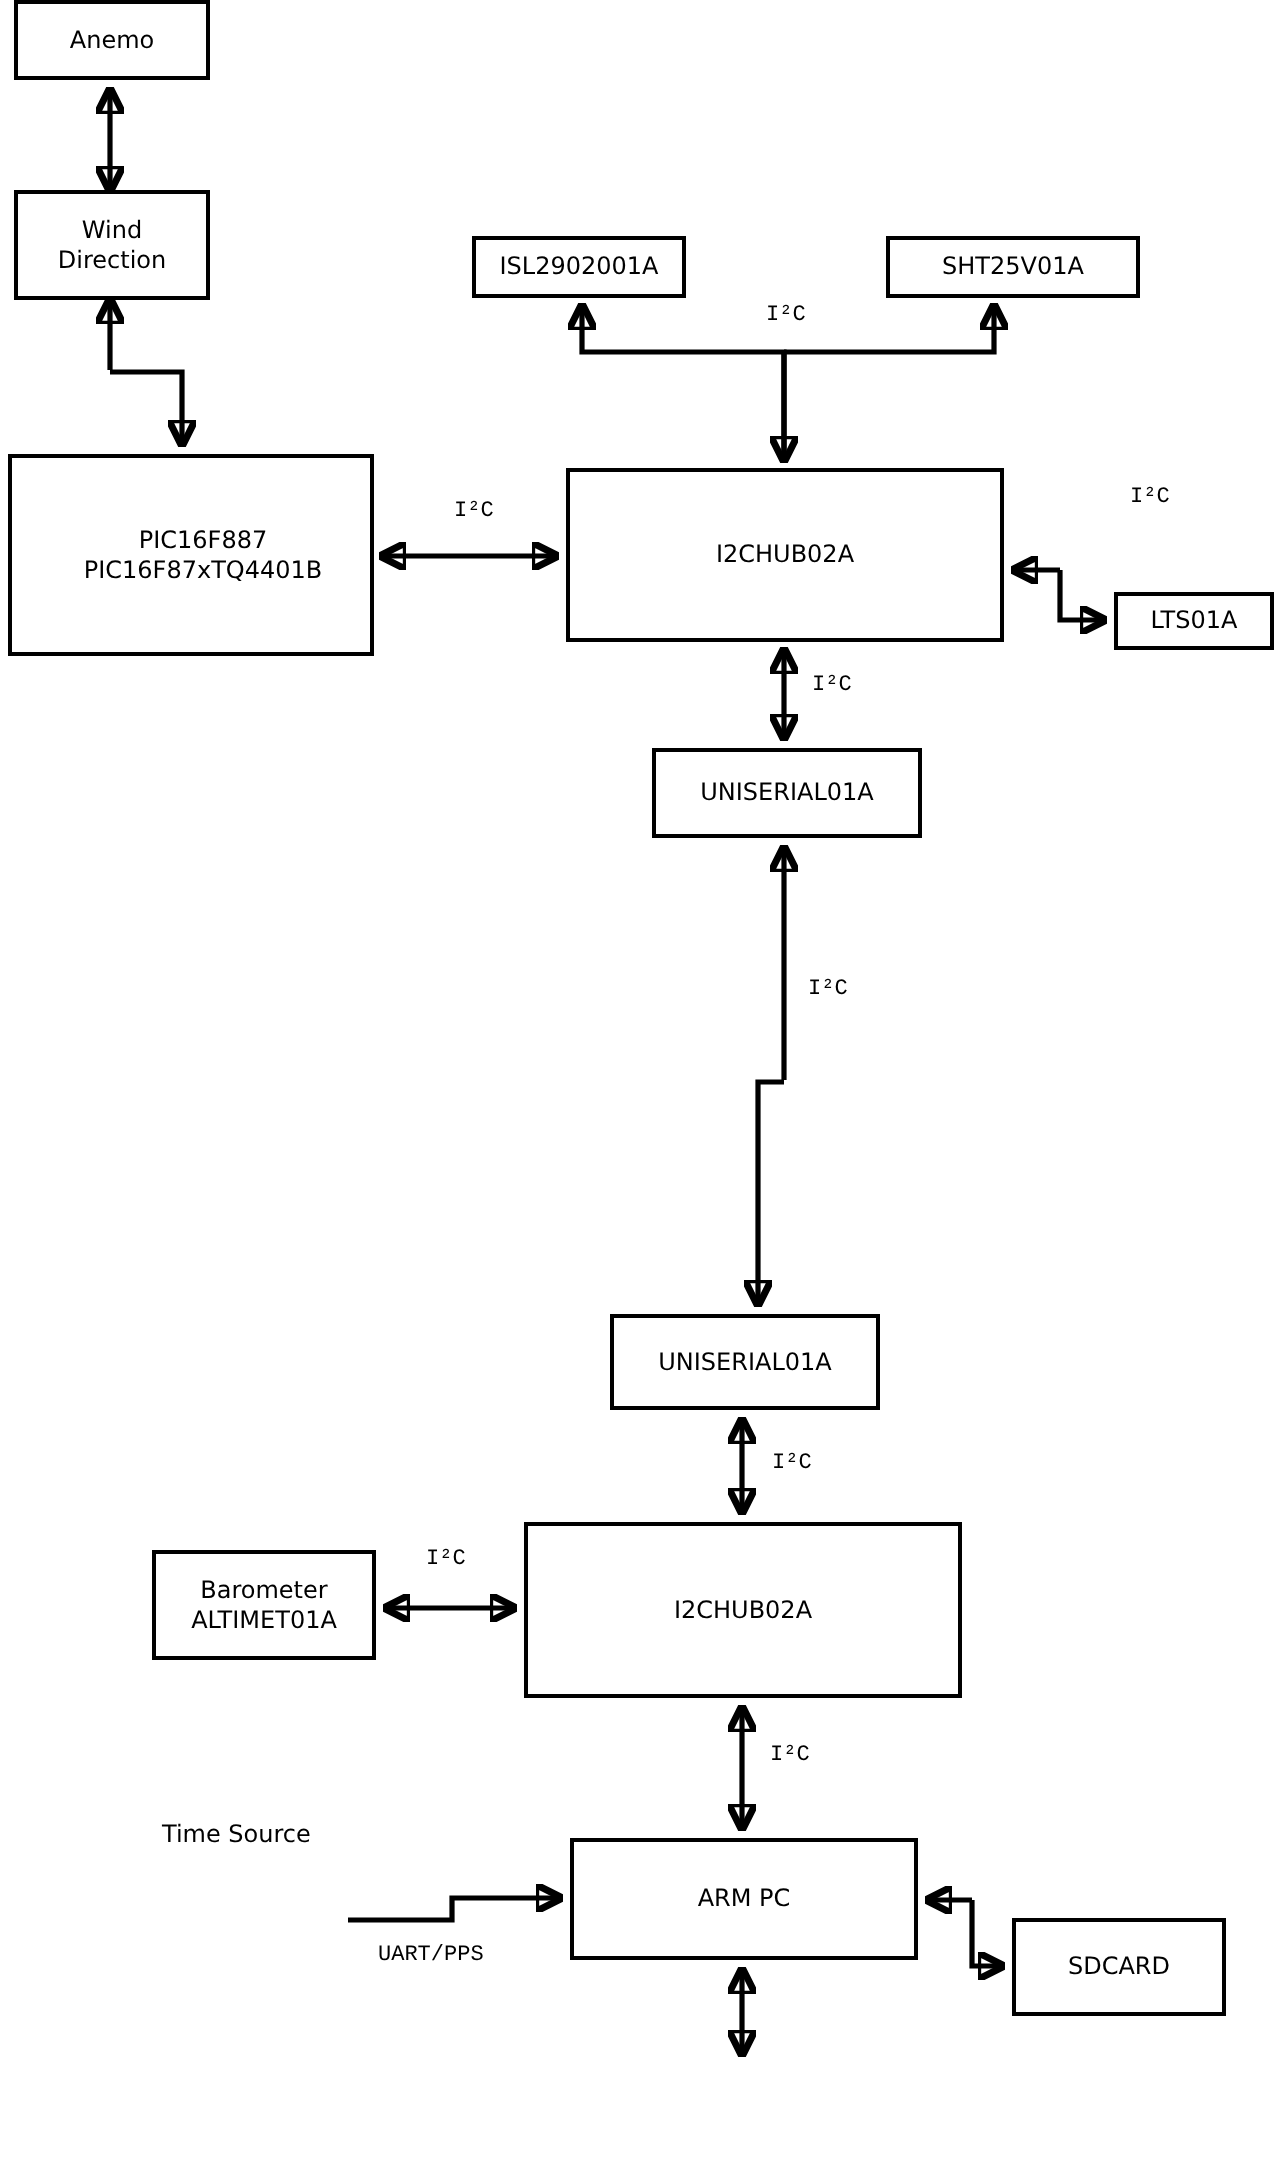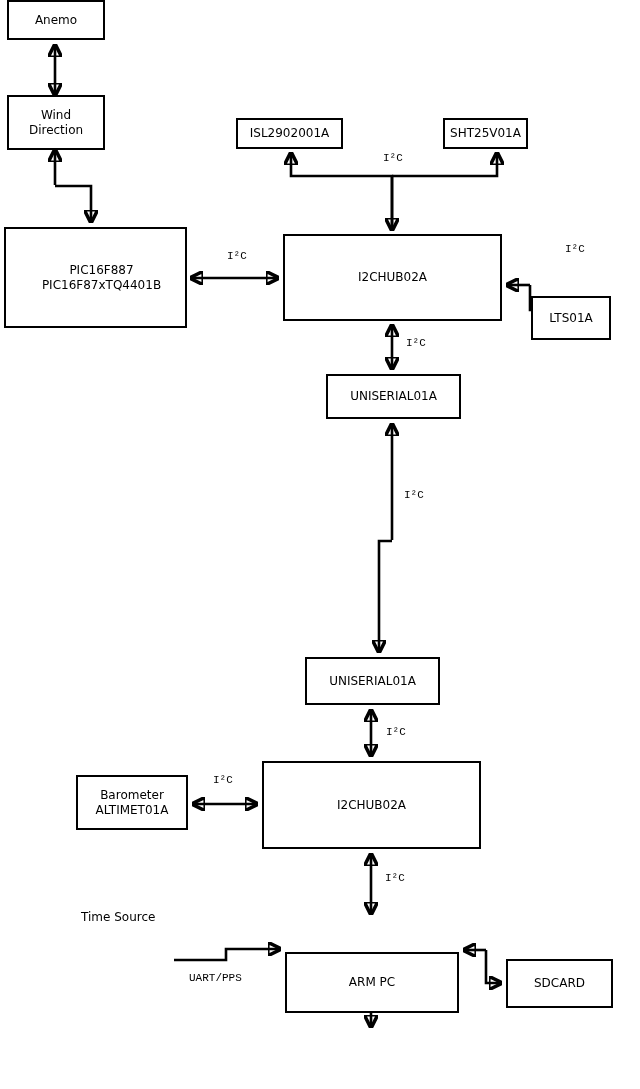--- a/index.html
+++ b/index.html
@@ -119,29 +119,29 @@
 
   <div class="node" style="left:4px; top:227px; width:183px; height:101px;padding-left:12px;">
     <span class="label">PIC16F887
 PIC16F87xTQ4401B</span>
   </div>
 
   <div class="node" style="left:236px; top:118px; width:107px; height:31px;">
     <span class="label">ISL2902001A</span>
   </div>
 
-  <div class="node" style="left:443px; top:118px; width:85px; height:31px;">
+  <div class="node" style="left:443px; top:118px; width:127px; height:31px;">
     <span class="label">SHT25V01A</span>
   </div>
 
   <div class="node" style="left:283px; top:234px; width:219px; height:87px;">
     <span class="label">I2CHUB02A</span>
   </div>
 
-  <div class="node" style="left:531px; top:296px; width:80px; height:44px;">
+  <div class="node" style="left:557px; top:296px; width:80px; height:29px;">
     <span class="label">LTS01A</span>
   </div>
 
   <div class="node" style="left:326px; top:374px; width:135px; height:45px;">
     <span class="label">UNISERIAL01A</span>
   </div>
 
   <div class="node" style="left:305px; top:657px; width:135px; height:48px;">
     <span class="label">UNISERIAL01A</span>
   </div>
@@ -149,21 +149,21 @@
   <div class="node" style="left:262px; top:761px; width:219px; height:88px;">
     <span class="label">I2CHUB02A</span>
   </div>
 
   <div class="node" style="left:76px; top:775px; width:112px; height:55px;">
     <span class="label">Barometer
 ALTIMET01A</span>
   </div>
 
 
-  <div class="node" style="left:285px; top:919px; width:174px; height:61px;margin-top:33px;">
+  <div class="node" style="left:285px; top:919px; width:174px; height:61px;">
     <span class="label">ARM PC</span>
   </div>
 
   <div class="node" style="left:506px; top:959px; width:107px; height:49px;">
     <span class="label">SDCARD</span>
   </div>
 
 
   <div class="edge-label" style="left:227px; top:250px;">I²C</div>
 

